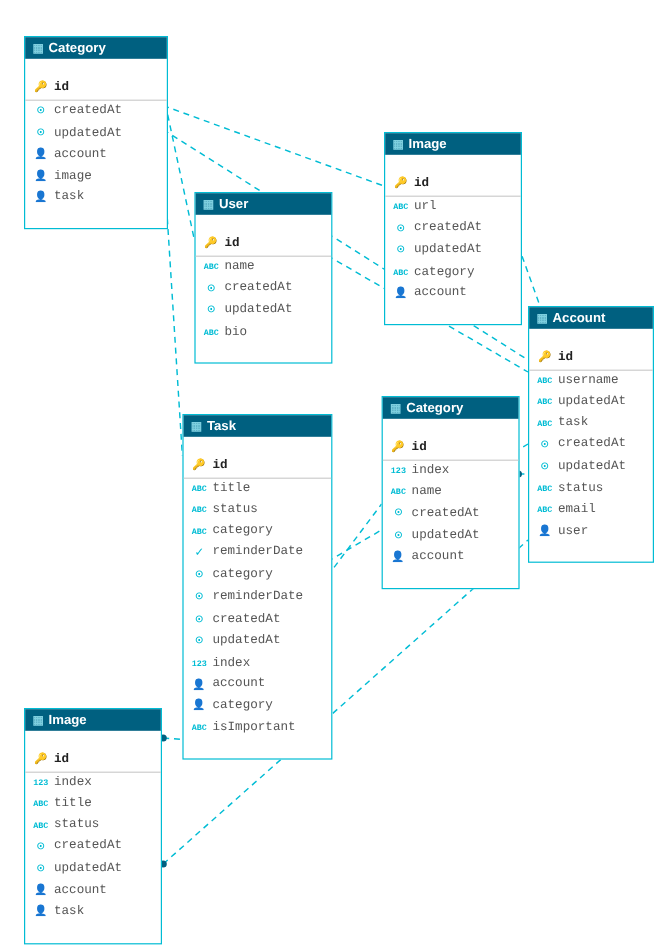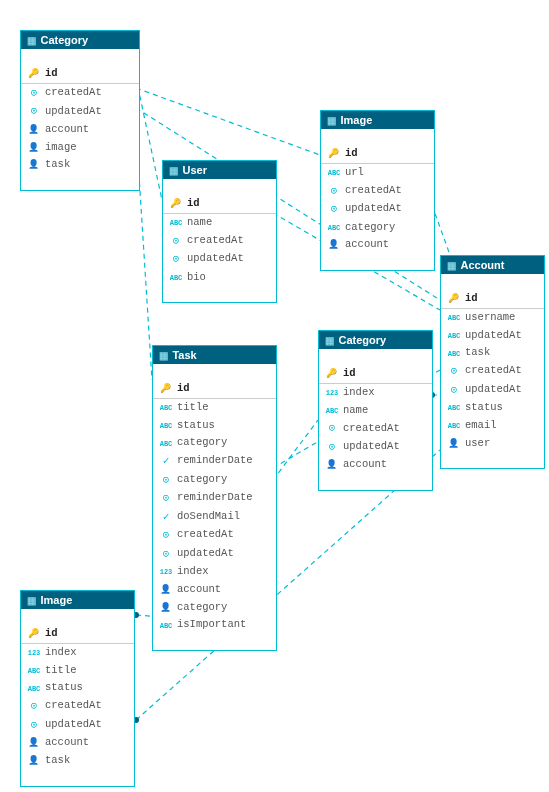--- a/index.html
+++ b/index.html
@@ -300,24 +300,20 @@
     </div>
     <div class="field">
       <span class="field-icon icon-clock"></span>
       <span class="field-name">category</span>
     </div>
     <div class="field">
       <span class="field-icon icon-clock"></span>
       <span class="field-name">reminderDate</span>
     </div>
     <div class="field">
-      <span class="field-icon icon-check"></span>
-      <span class="field-name">doSendMail</span>
-    </div>
-    <div class="field">
       <span class="field-icon icon-clock"></span>
       <span class="field-name">createdAt</span>
     </div>
     <div class="field">
       <span class="field-icon icon-clock"></span>
       <span class="field-name">updatedAt</span>
     </div>
     <div class="field">
       <span class="field-icon icon-123"></span>
       <span class="field-name">index</span>

